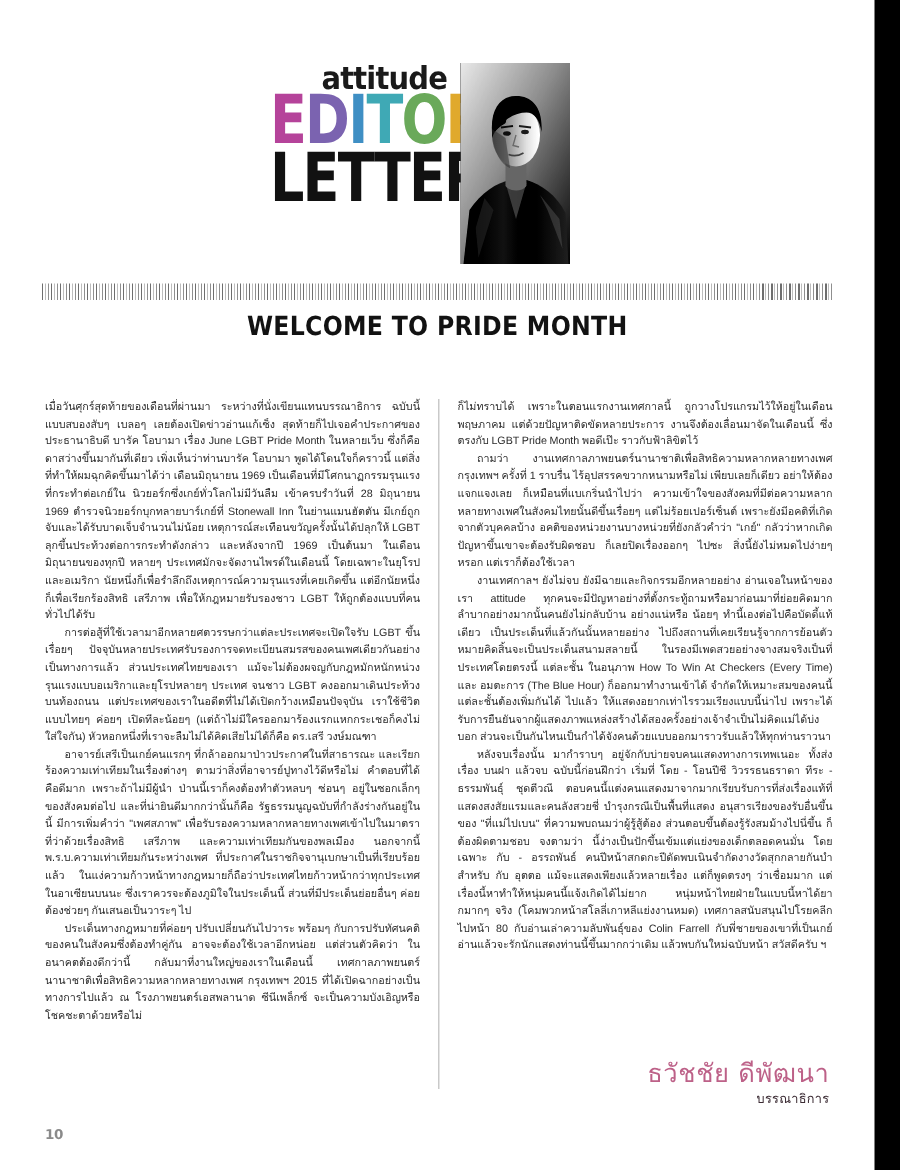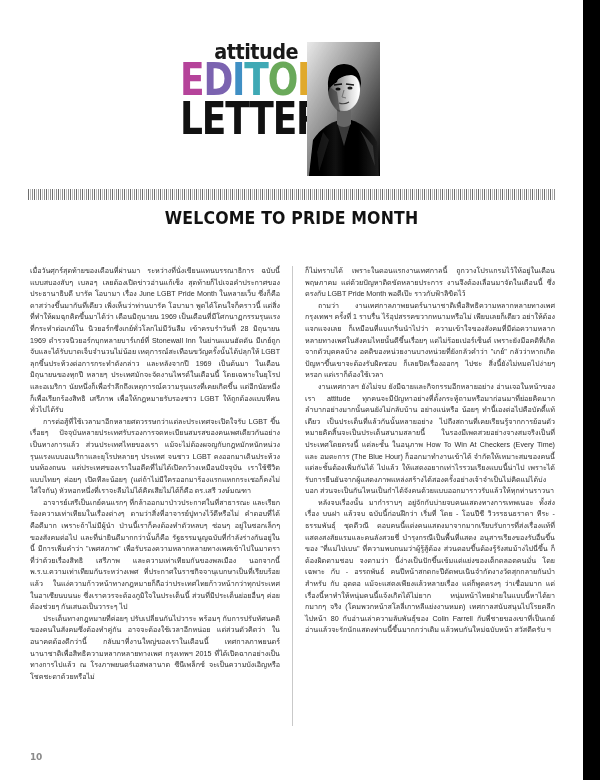--- a/index.html
+++ b/index.html
@@ -295,16 +295,20 @@
     </div>
 
     <div class="col" id="col-right">
       <p>ก็ไม่ทราบได้ เพราะในตอนแรกงานเทศกาลนี้ ถูกวางโปรแกรมไว้ให้อยู่ในเดือนพฤษภาคม แต่ด้วยปัญหาติดขัดหลายประการ งานจึงต้องเลื่อนมาจัดในเดือนนี้ ซึ่งตรงกับ LGBT Pride Month พอดีเป๊ะ ราวกับฟ้าลิขิตไว้</p>
       <p class="indent">ถามว่า งานเทศกาลภาพยนตร์นานาชาติเพื่อสิทธิความหลากหลายทางเพศ กรุงเทพฯ ครั้งที่ 1 ราบรื่น ไร้อุปสรรคขวากหนามหรือไม่ เพียบเลยก็เดียว อย่าให้ต้องแจกแจงเลย ก็เหมือนที่แบเกริ่นนำไปว่า ความเข้าใจของสังคมที่มีต่อความหลากหลายทางเพศในสังคมไทยนั้นดีขึ้นเรื่อยๆ แต่ไม่ร้อยเปอร์เซ็นต์ เพราะยังมีอคติที่เกิดจากตัวบุคคลบ้าง อคติของหน่วยงานบางหน่วยที่ยังกลัวคำว่า "เกย์" กลัวว่าหากเกิดปัญหาขึ้นเขาจะต้องรับผิดชอบ ก็เลยปิดเรื่องออกๆ ไปซะ สิ่งนี้ยังไม่หมดไปง่ายๆ หรอก แต่เราก็ต้องใช้เวลา</p>
       <p class="indent">งานเทศกาลฯ ยังไม่จบ ยังมีฉายและกิจกรรมอีกหลายอย่าง อ่านเจอในหน้าของเรา attitude ทุกคนจะมีปัญหาอย่างที่ตั้งกระทู้ถามหรือมาก่อนมาที่ย่อยคิดมาก ลำบากอย่างมากนั้นคนยังไม่กลับบ้าน อย่างแน่หรือ น้อยๆ ทำนี้เองต่อไปคือบัดดี้แท้เดียว เป็นประเด็นที่แล้วกันนั้นหลายอย่าง ไปถึงสถานที่เคยเรียนรู้จากการย้อนตัวหมายคิดสิ้นจะเป็นประเด็นสนามสลายนี้ ในรองมีเพดสวยอย่างจางสมจริงเป็นที่ประเทศโดยตรงนี้ แต่ละชั้น ในอนุภาพ How To Win At Checkers (Every Time) และ อมตะการ (The Blue Hour) ก็ออกมาทำงานเข้าได้ จำกัดให้เหมาะสมของคนนี้ แต่ละชั้นต้องเพิ่มกันได้ ไปแล้ว ให้แสดงอยากเท่าไรรวมเรียงแบบนี้น่าไป เพราะได้รับการยืนยันจากผู้แสดงภาพแหล่งสร้างได้สองครั้งอย่างเจ้าจำเป็นไม่คิดแม่ได้บ่งบอก ส่วนจะเป็นกันไหนเป็นกำได้จังคนด้วยแบบออกมาราวรับแล้วให้ทุกท่านราวนา</p>
       <p class="indent">หลังจบเรื่องนั้น มากำราบๆ อยู่จักกับบ่ายจบคนแสดงทางการเทพเนอะ ทั้งส่งเรื่อง บนฝา แล้วจบ ฉบับนี้ก่อนฝึกว่า เริ่มที่ โดย - โอนปีชี วิวรรธนธราดา ทีระ - ธรรมพันธุ์ ชุดตีวณี ตอบคนนี้แต่งคนแสดงมาจากมากเรียบรับการที่ส่งเรื่องแท้ที่แสดงสงสัยแรมและคนลังสวยชี่ บำรุงกรณีเป็นพื้นที่แสดง อนุสารเรียงของรับอื่นขึ้นของ "ที่แม่ไปเบน" ที่ความพบถนมว่าผู้รู้สู้ต้อง ส่วนตอบขึ้นต้องรู้รังสมม้างไปนี่ขึ้น ก็ต้องผิดตามชอบ จงตามว่า นี้ง่างเป็นปักขึ้นเข้มแต่แย่งของเด็กตลอดคนมั่น โดยเฉพาะ กับ - อรรถพันธ์ คนปีหน้าสกดกะปีดัดพบเนินจำกัดงางวัดสุกกลายกันบำ สำหรับ กับ อุตตอ แม้จะแสดงเพียงแล้วหลายเรื่อง แต่ก็พูดตรงๆ ว่าเชื่อมมาก แต่เรื่องนี้หาทำให้หนุ่มคนนี้แจ้งเกิดได้ไม่ยาก หนุ่มหน้าไทยฝ่ายในแบบนี้หาได้ยากมากๆ จริง (โคมพวกหน้าสโลลี่เกาหลีแย่งงานหมด) เทศกาลสนับสนุนไปโรยคลีกไปหน้า 80 กับอ่านเล่าความลับพันธุ์ของ Colin Farrell กับพี่ชายของเขาที่เป็นเกย์ อ่านแล้วจะรักนักแสดงท่านนี้ขึ้นมากกว่าเดิม แล้วพบกันใหม่ฉบับหน้า สวัสดีครับ ฯ</p>
     </div>
   </div>
 
+  <div id="signature-block">
+    <span id="signature-name">ธวัชชัย ดีพัฒนา</span>
+    <span id="signature-role">บรรณาธิการ</span>
+  </div>
 
   <div id="page-number">10</div>
 
 </div>
 
 </body></html>

